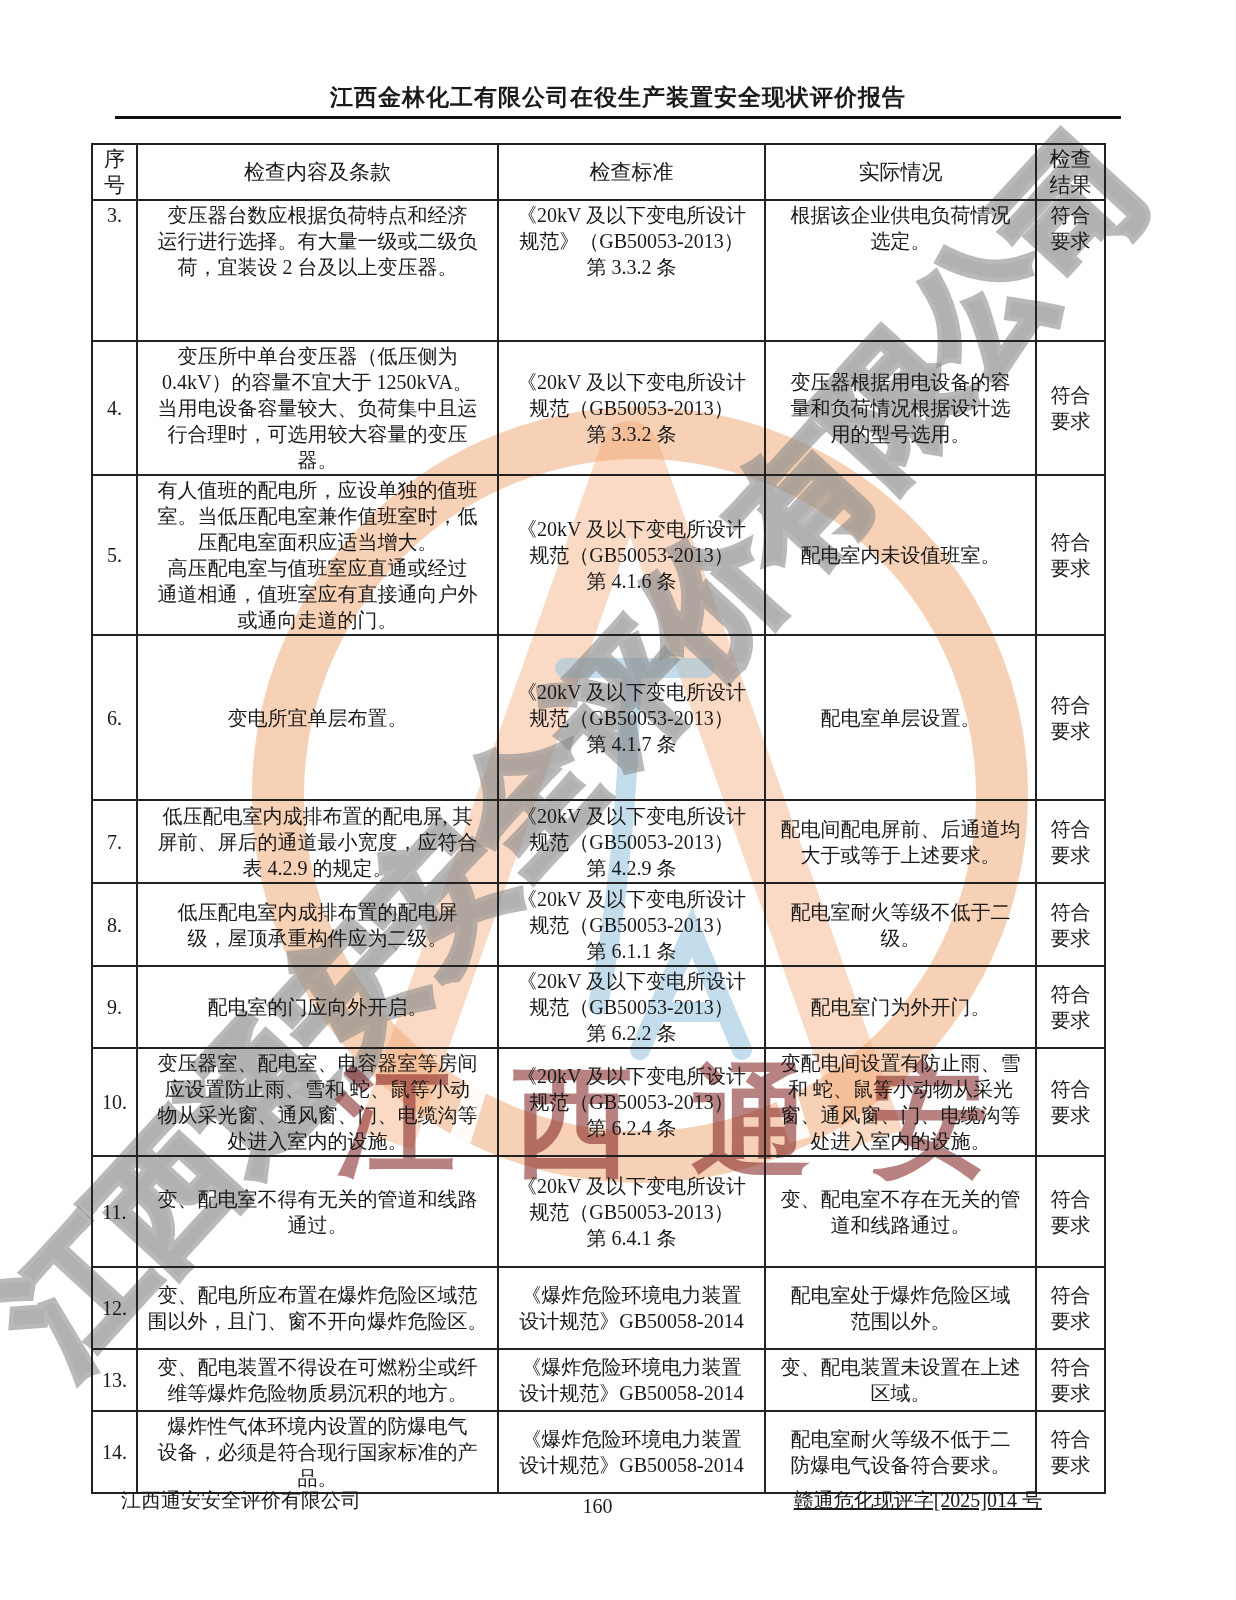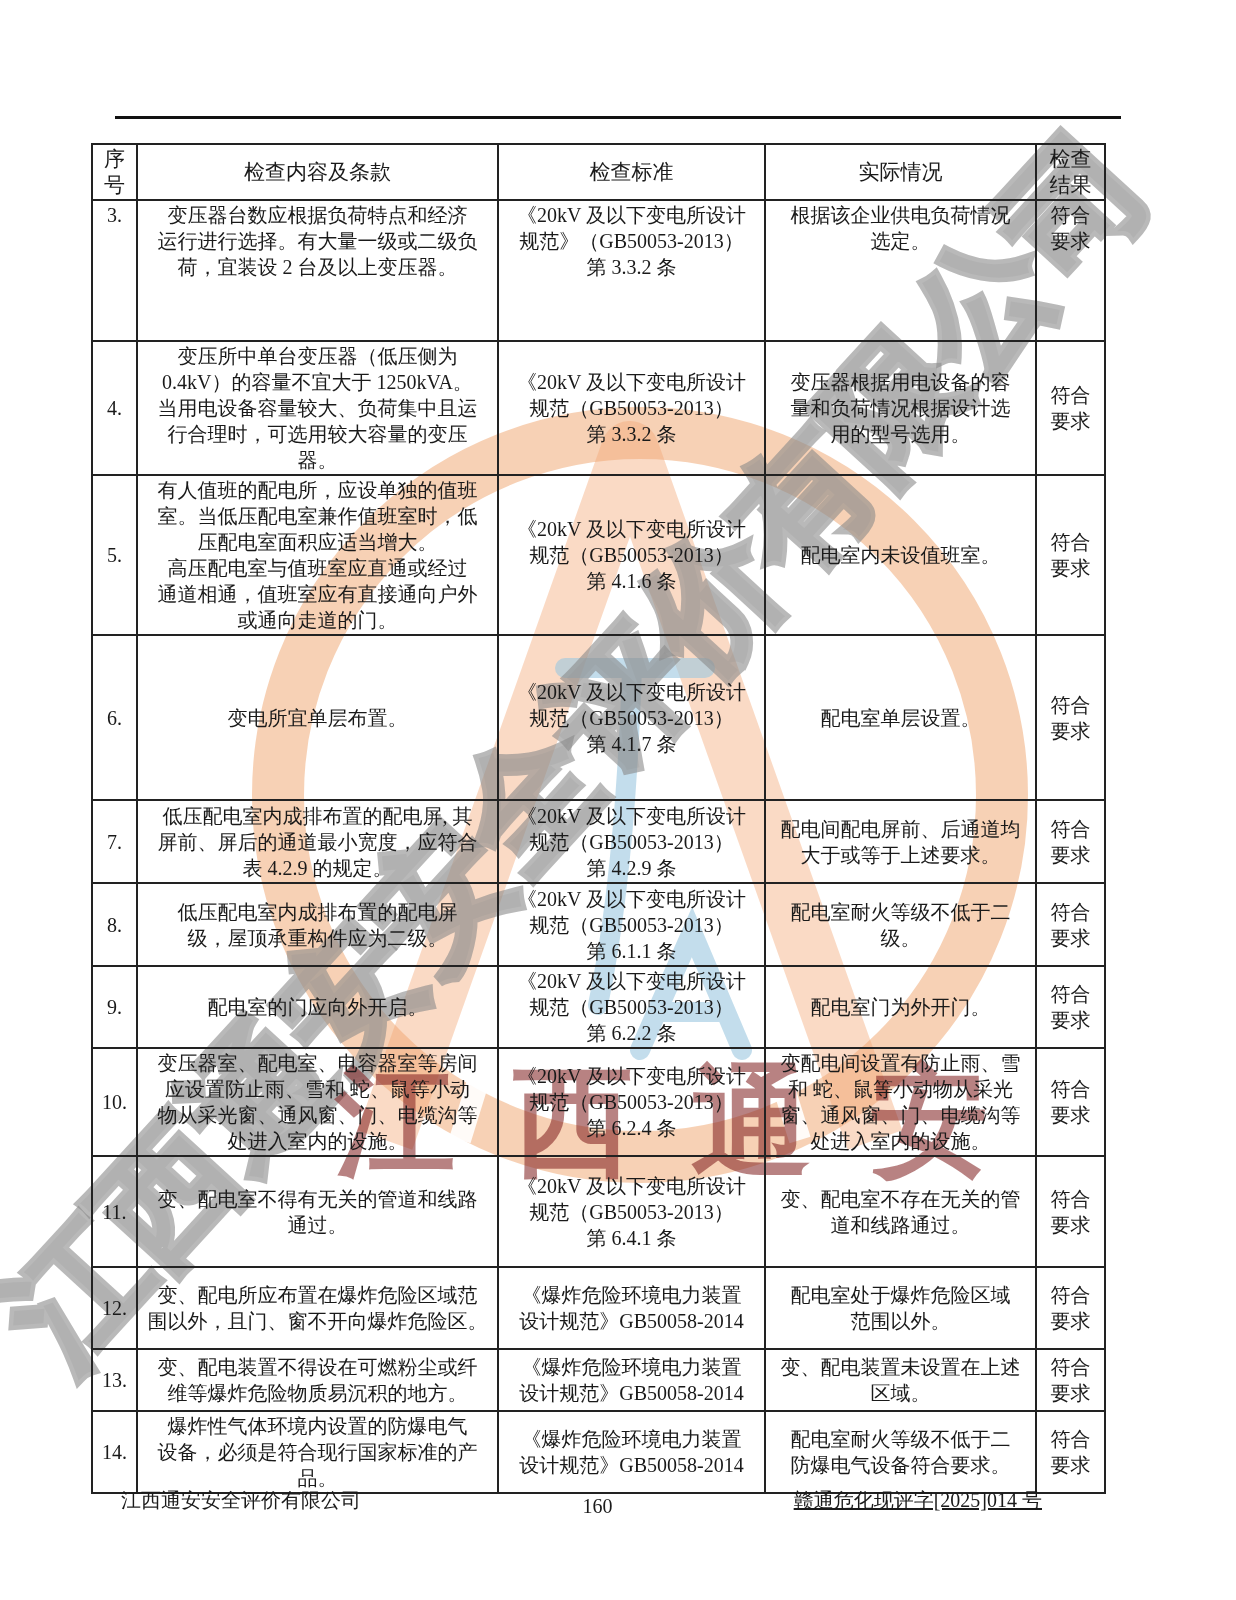--- a/index.html
+++ b/index.html
@@ -89,20 +89,21 @@
         <path d="M632 668 C 628 790 618 910 598 1005"></path>
         <path d="M640 1050 L692 932 L742 1050"></path>
         <path d="M660 1012 L722 1012"></path>
       </g>
     </svg>
     <div class="wm-diagonal">江西通安安全评价有限公司</div>
     <div class="wm-red">江西通安</div>
   </div>
 
   <div class="content">
+    <div class="doc-title">江西金林化工有限公司在役生产装置安全现状评价报告</div>
     <div class="header-rule"></div>
 
     <table class="insp">
       <colgroup>
         <col style="width:45px">
           <col style="width:361px">
           <col style="width:267px">
         <col style="width:271px">
           <col style="width:69px">
       </colgroup>

